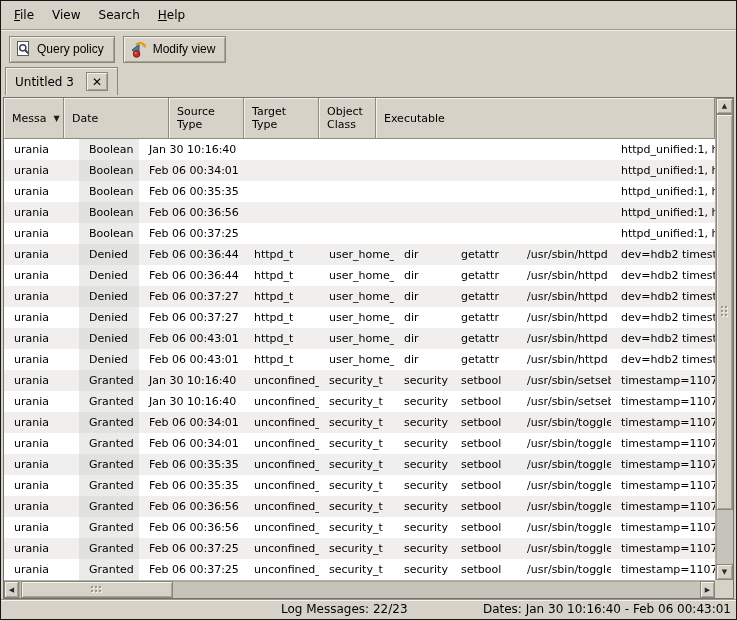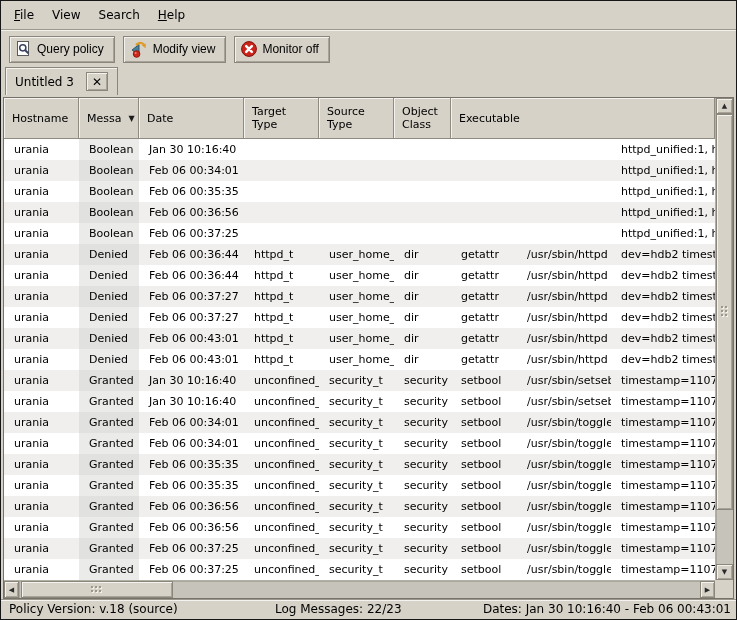--- a/index.html
+++ b/index.html
@@ -90,21 +90,21 @@
   .grip i { width: 2px; height: 2px; background: #9b978d; box-shadow: 1px 1px 0 #f4f2ee; }
   .grip.v { grid-template-columns: repeat(2, 4px); }
   
   .statusbar {
     position: absolute; left: 0; right: 0; bottom: 0; height: 20px;
     border-top: 1px solid #9b978d; box-shadow: inset 0 1px 0 #f5f3ef;
     font-size: 12px; line-height: 19px;
   }
   .statusbar span { position: absolute; white-space: nowrap; }
   .sb-left { left: 8px; }
-  .sb-mid { left: 274px; }
+  .sb-mid { left: 280px; }
   .sb-right { right: 5px; }
 </style>
 </head>
 <body>
 
 <div id="window">
 
   <div class="menubar">
       <div class="menu-item"><u>F</u>ile</div>
       <div class="menu-item">View</div>
@@ -129,58 +129,46 @@
           <svg width="20" height="19" viewBox="0 0 20 19">
             <path d="M3 10 L10 4.5 L10 15.5 Z" fill="#4a7d96" stroke="#2d5a70"></path>
             <path d="M7 5 Q 12.5 0.5 15.5 5.5" fill="none" stroke="#e09a28" stroke-width="2.3"></path>
             <path d="M16.8 3.6 L12.8 5.2 L16.6 8.2 Z" fill="#e09a28"></path>
             <circle cx="7.6" cy="14" r="3.3" fill="#cc2a1e" stroke="#8e1b12"></circle>
             <circle cx="6.6" cy="13" r="1" fill="#ee7f76"></circle>
           </svg>
         </span>
         <span>Modify view</span>
       </button>
-      <button class="tbtn">
-        <span>
-          <svg width="18" height="18" viewBox="0 0 18 18">
-            <circle cx="9" cy="9" r="7.4" fill="#cc241a" stroke="#7e120c"></circle>
-            <path d="M6.2 6.2 L11.8 11.8 M11.8 6.2 L6.2 11.8" stroke="#ffffff" stroke-width="2.5" stroke-linecap="round"></path>
-          </svg>
-        </span>
-        <span>Monitor off</span>
-      </button>
     </div>
 
   <div class="tabstrip">
     <div class="tab">
       <span>Untitled 3</span>
       <span class="tab-close">
           <span>✕</span>
         </span>
     </div>
   </div>
 
   <div class="content">
     <div class="tablezone">
       <div class="thead">
-          <div class="hcell" style="width: 75px;">
-            <span>Hostname</span>
-          </div>
           <div class="hcell" style="width: 60px;">
             <span>Messa</span>
             <span class="sort-arrow">▼</span>
           </div>
           <div class="hcell" style="width: 105px;">
             <span>Date</span>
           </div>
           <div class="hcell" style="width: 75px;">
+            <span>Source Type</span>
+          </div>
+          <div class="hcell" style="width: 75px;">
             <span>Target Type</span>
-          </div>
-          <div class="hcell" style="width: 75px;">
-            <span>Source Type</span>
           </div>
           <div class="hcell" style="width: 57px;">
             <span>Object Class</span>
           </div>
           <div class="hcell" style="width: 104px;">
             <span>Executable</span>
           </div>
         </div>
       <div class="tbody">
           <div class="trow">
@@ -454,18 +442,17 @@
             </span>
         </div>
       </div>
       <div class="sbtn">
           <span>▶</span>
         </div>
     </div>
   </div>
 
   <div class="statusbar">
-    <span class="sb-left">Policy Version: v.18 (source)</span>
     <span class="sb-mid">Log Messages: 22/23</span>
     <span class="sb-right">Dates: Jan 30 10:16:40 - Feb 06 00:43:01</span>
   </div>
 
 </div>
 
 </body></html>

